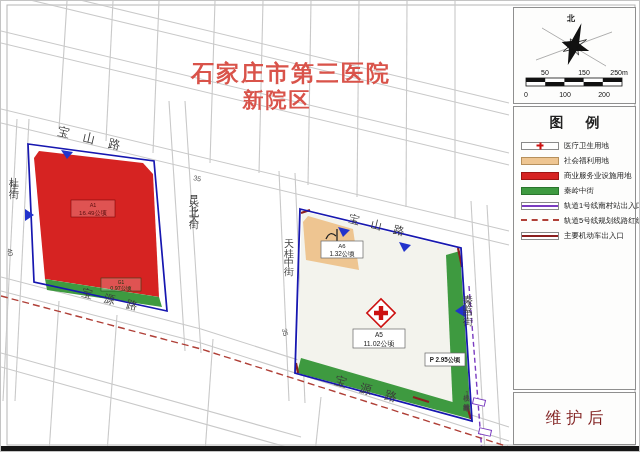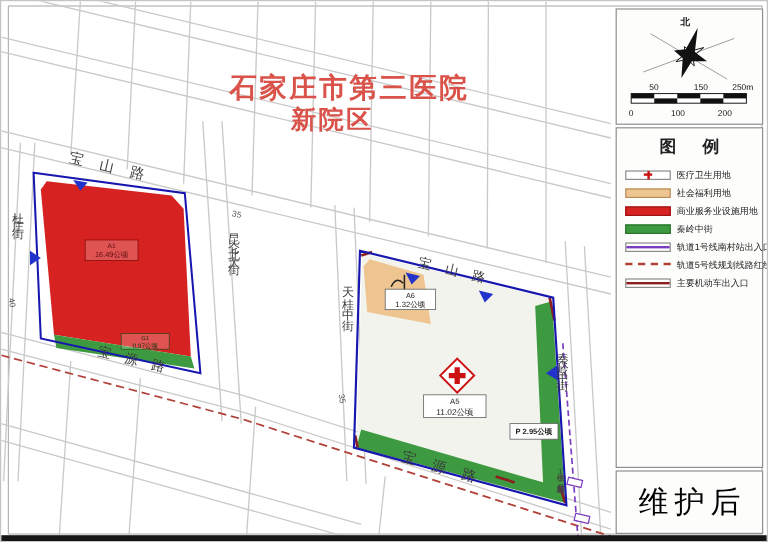--- a/index.html
+++ b/index.html
@@ -9,21 +9,21 @@
     font-family:"Liberation Sans","DejaVu Sans",sans-serif;
   }
   #mapsvg{position:absolute;left:0;top:0;}
   .panel-box{
     position:absolute;background:#fdfdfc;border:1px solid #8f8f8f;
     box-sizing:border-box;
   }
   #compass-box{left:512px;top:6px;width:123px;height:97px;}
   #legend-box{left:512px;top:105px;width:123px;height:284px;}
   #status-box{left:512px;top:391px;width:123px;height:53px;display:flex;align-items:center;justify-content:center;}
-  #status-box .status-text{font-size:25px;letter-spacing:5px;color:#000000;padding-left:5px;}
+  #status-box .status-text{font-size:16px;letter-spacing:5px;color:#7f1d1d;padding-left:5px;}
   .legend-title{
     text-align:center;font-size:14px;letter-spacing:9px;color:#222;
     margin-top:7px;padding-left:9px;font-weight:bold;
   }
   .legend-items{margin:6px 4px 0 7px;}
   .legend-row{display:flex;align-items:center;height:15px;}
   .legend-label{font-size:7.5px;color:#222;white-space:nowrap;margin-left:5px;}
   .sw{width:38px;height:8px;border:1px solid #8a8a8a;background:#fff;position:relative;flex:none;box-sizing:border-box;}
   .sw.f-tan{background:#eec591;border-color:#b6905c;}
   .sw.f-red{background:#d62322;border-color:#9d1413;}

